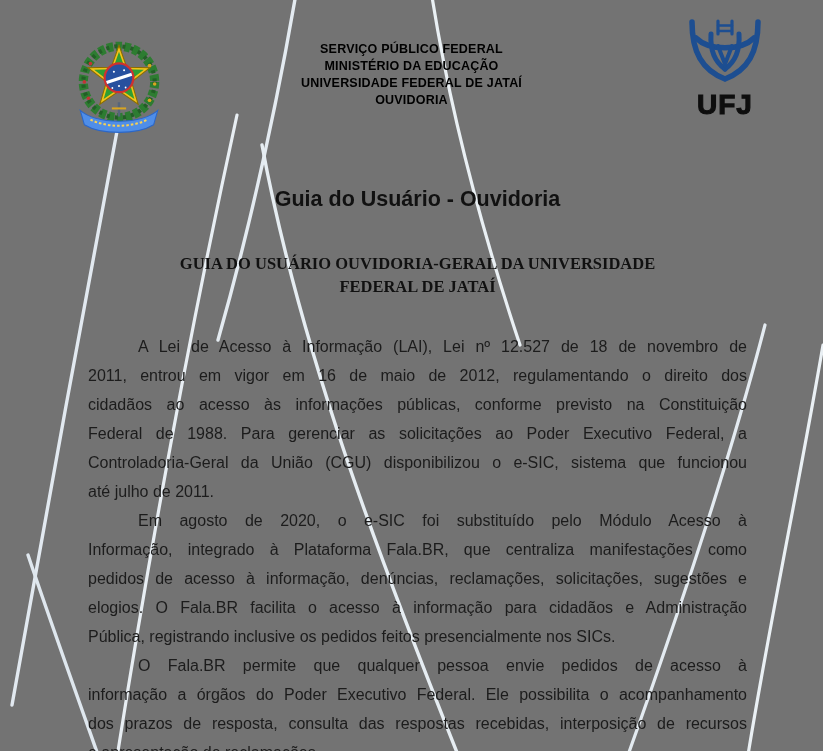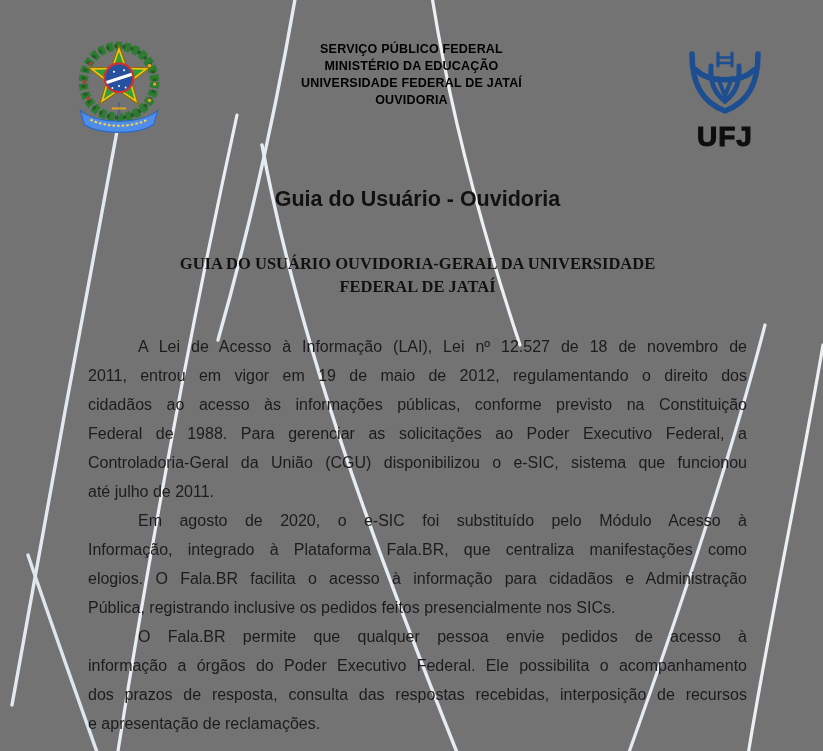--- a/index.html
+++ b/index.html
@@ -5,21 +5,21 @@
   html,body{margin:0;padding:0;background:#ffffff;}
   .page{
     position:relative;width:823px;height:751px;overflow:hidden;background:#737373;
     font-family:"Liberation Sans", sans-serif;color:#1f1f1f;
   }
   .watermark{position:absolute;left:0;top:0;width:823px;height:751px;z-index:0;}
   .hdr{position:absolute;left:0;top:0;width:823px;height:150px;z-index:2;}
   .coat{position:absolute;left:66px;top:33px;width:106px;height:106px;}
   .org{position:absolute;left:0;right:0;top:41px;text-align:center;}
   .org div{font-size:12.5px;font-weight:bold;line-height:17px;color:#000;letter-spacing:.2px;}
-  .logo{position:absolute;left:681px;top:51px;width:88px;text-align:center;}
+  .logo{position:absolute;left:681px;top:19px;width:88px;text-align:center;}
   .logo svg{display:block;margin:0 auto;}
   .logo-text{
     margin-top:2px;font-size:28px;font-weight:bold;color:#0e0e0e;letter-spacing:1px;
     -webkit-text-stroke:1.1px #0e0e0e;
   }
   .content{position:absolute;left:88px;right:76px;top:186px;z-index:2;}
   .title{font-size:21.5px;font-weight:bold;text-align:center;color:#111;line-height:26px;margin:0;}
   .subtitle{margin:40px 0 0 0;text-align:center;}
   .subtitle div{font-size:16.5px;font-weight:bold;line-height:23px;color:#111;font-family:Liberation Serif, serif;}
   .paras{margin-top:34px;font-size:16px;line-height:29px;color:#1c1c1c;}
@@ -99,28 +99,29 @@
     <h1 class="title">Guia do Usuário - Ouvidoria</h1>
 
     <div class="subtitle">
       <div>GUIA DO USUÁRIO OUVIDORIA-GERAL DA UNIVERSIDADE</div>
       <div>FEDERAL DE JATAÍ</div>
     </div>
 
     <div class="paras">
 
       <div class="ln ln-first">A Lei de Acesso à Informação (LAI), Lei nº 12.527 de 18 de novembro de</div>
-      <div class="ln">2011, entrou em vigor em 19 de maio de 2012, regulamentando o direito dos</div>
+      <div class="ln">2011, entrou em vigor em 16 de maio de 2012, regulamentando o direito dos</div>
       <div class="ln">cidadãos ao acesso às informações públicas, conforme previsto na Constituição</div>
       <div class="ln">Federal de 1988. Para gerenciar as solicitações ao Poder Executivo Federal, a</div>
       <div class="ln">Controladoria-Geral da União (CGU) disponibilizou o e-SIC, sistema que funcionou</div>
       <div class="ln ln-last">até julho de 2011.</div>
 
       <div class="ln ln-first">Em agosto de 2020, o e-SIC foi substituído pelo Módulo Acesso à</div>
       <div class="ln">Informação, integrado à Plataforma Fala.BR, que centraliza manifestações como</div>
+      <div class="ln">pedidos de acesso à informação, denúncias, reclamações, solicitações, sugestões e</div>
       <div class="ln">elogios. O Fala.BR facilita o acesso à informação para cidadãos e Administração</div>
       <div class="ln ln-last">Pública, registrando inclusive os pedidos feitos presencialmente nos SICs.</div>
 
       <div class="ln ln-first">O Fala.BR permite que qualquer pessoa envie pedidos de acesso à</div>
       <div class="ln">informação a órgãos do Poder Executivo Federal. Ele possibilita o acompanhamento</div>
       <div class="ln">dos prazos de resposta, consulta das respostas recebidas, interposição de recursos</div>
       <div class="ln ln-last">e apresentação de reclamações.</div>
     </div>
   </main>
 

